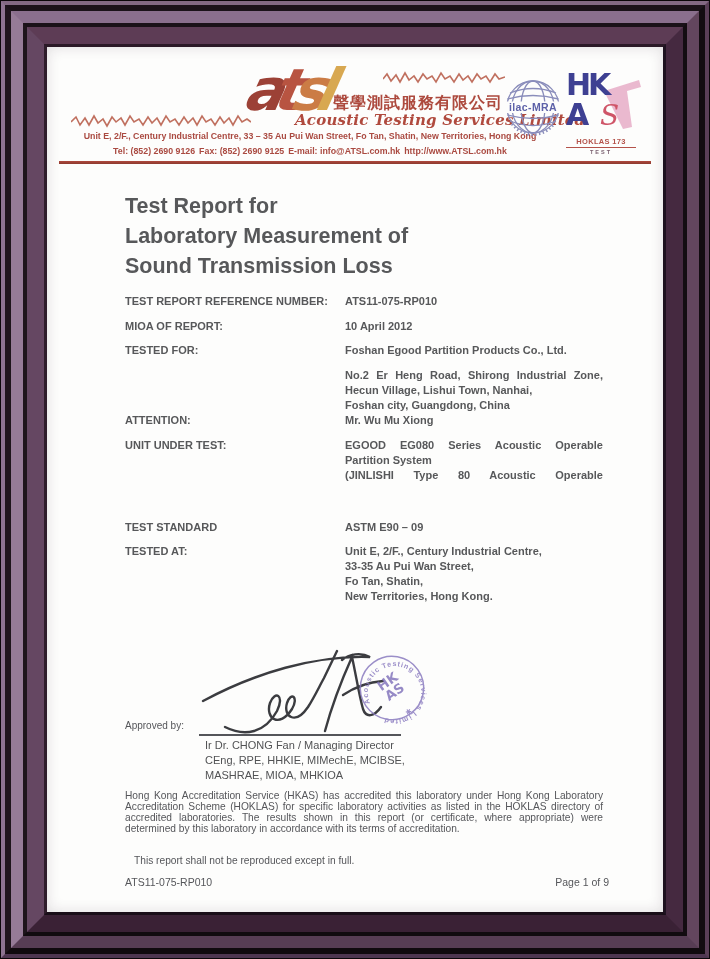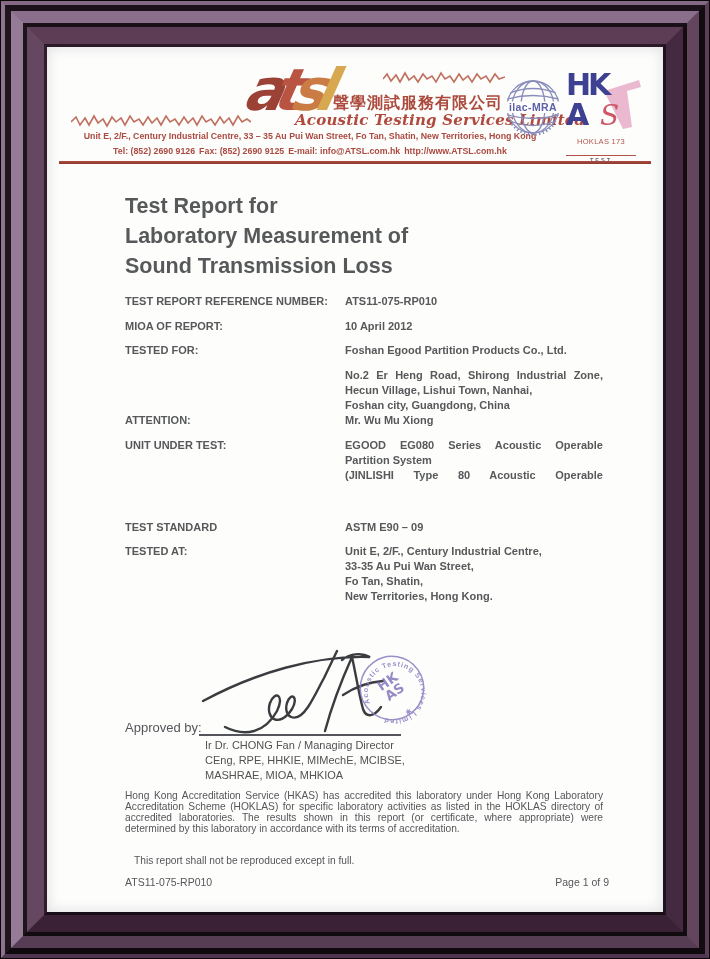--- a/index.html
+++ b/index.html
@@ -25,37 +25,37 @@
   .cjk{left:286px;top:46px;font-weight:700;font-size:16px;letter-spacing:1px;color:#ad4a3e;text-align:right;}
   .scriptline{left:248px;top:64px;font:italic 700 15px "DejaVu Serif",serif;color:#b04a3e;letter-spacing:.2px;}
   .zig{stroke:#c0705f;fill:none;stroke-width:1.6;}
   .addr{left:12px;top:84px;width:502px;text-align:center;font-size:8.8px;font-weight:700;color:#aa4a41;}
   .contacts{left:12px;top:99px;width:502px;display:flex;justify-content:center;gap:4px;
     font-size:8.8px;font-weight:700;color:#aa4a41;white-space:nowrap;}
   .rule{left:12px;top:114px;width:592px;height:3px;background:linear-gradient(#b0493e,#8c392f);}
   .ilac{left:456px;top:30px;}
   .hkas{left:519px;top:22px;width:78px;}
   .hoklas{margin-top:2px;width:70px;text-align:center;}
-  .hoklas .h1{font-size:7.5px;font-weight:400;color:#b4524a;letter-spacing:.3px;
-    border-bottom:1px solid #b4524a;padding-bottom:9px;}
+  .hoklas .h1{font-size:7.5px;font-weight:700;color:#b4524a;letter-spacing:.3px;
+    border-bottom:1px solid #b4524a;padding-bottom:1px;}
   .hoklas .h2{font-size:5.5px;font-weight:700;color:#7a6070;letter-spacing:2px;margin-top:1px;}
 
   
   .title{left:78px;top:144px;font-size:21.5px;line-height:30px;font-weight:700;color:#57585a;}
 
   
   .frow{position:absolute;left:78px;width:489px;font-size:11px;line-height:15px;
         font-weight:700;color:#57585a;}
   .flabel{position:absolute;left:0;top:0;white-space:nowrap;}
   .fvalue{position:absolute;left:220px;top:0;width:258px;}
   .vline{display:block;}
   .jl{text-align:justify;text-align-last:justify;}
 
   
-  .app-label{left:78px;top:673px;font-size:13px;color:#55565a;}
+  .app-label{left:78px;top:673px;font-size:10px;color:#55565a;}
   .sigline{left:152px;top:687px;width:202px;height:2px;background:#54555a;}
   .app-name{left:158px;top:691px;font-size:11px;line-height:15px;color:#515254;}
   .stamp{left:305px;top:601px;opacity:.85;}
   .sig{left:128px;top:596px;}
 
   
   .accred{left:78px;top:743px;width:478px;font-size:10.2px;line-height:11px;
     color:#55565a;text-align:justify;}
   .note{left:78px;top:808px;font-size:10.2px;color:#55565a;margin-left:9px;}
   .botrow{left:78px;top:829px;width:484px;display:flex;justify-content:space-between;

